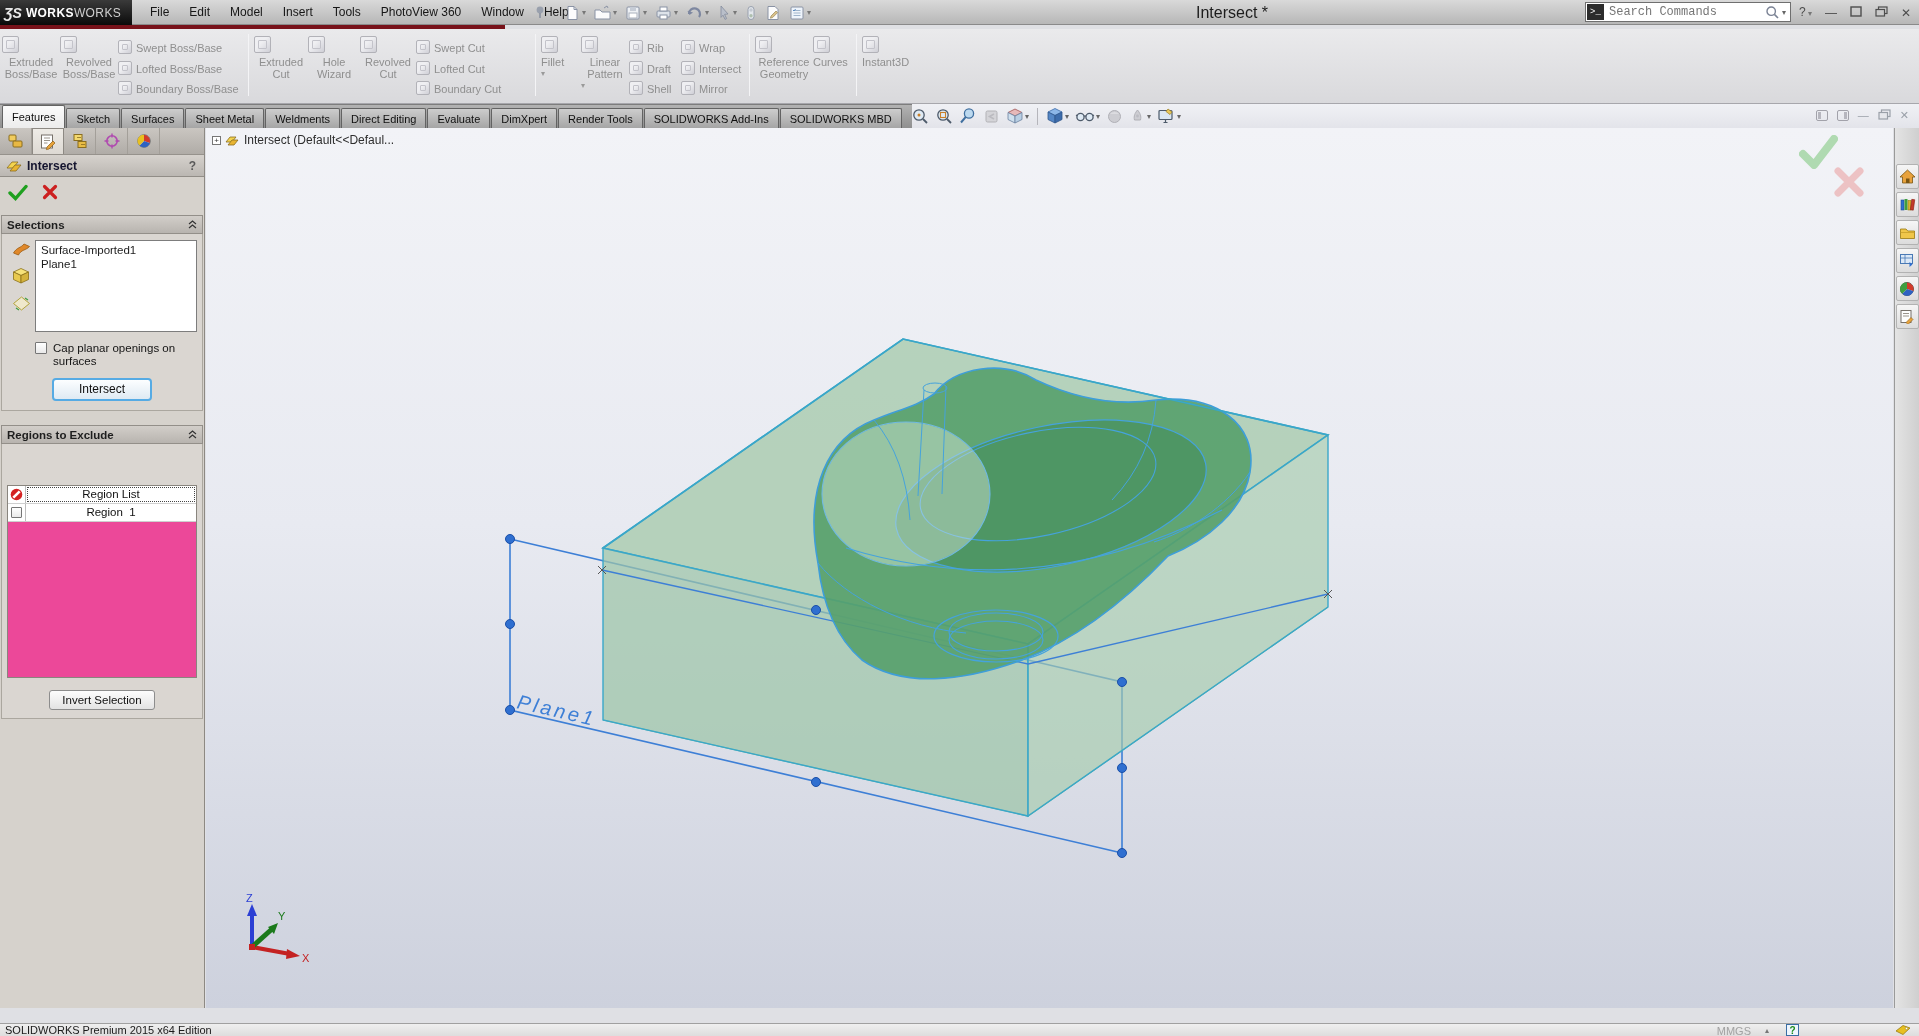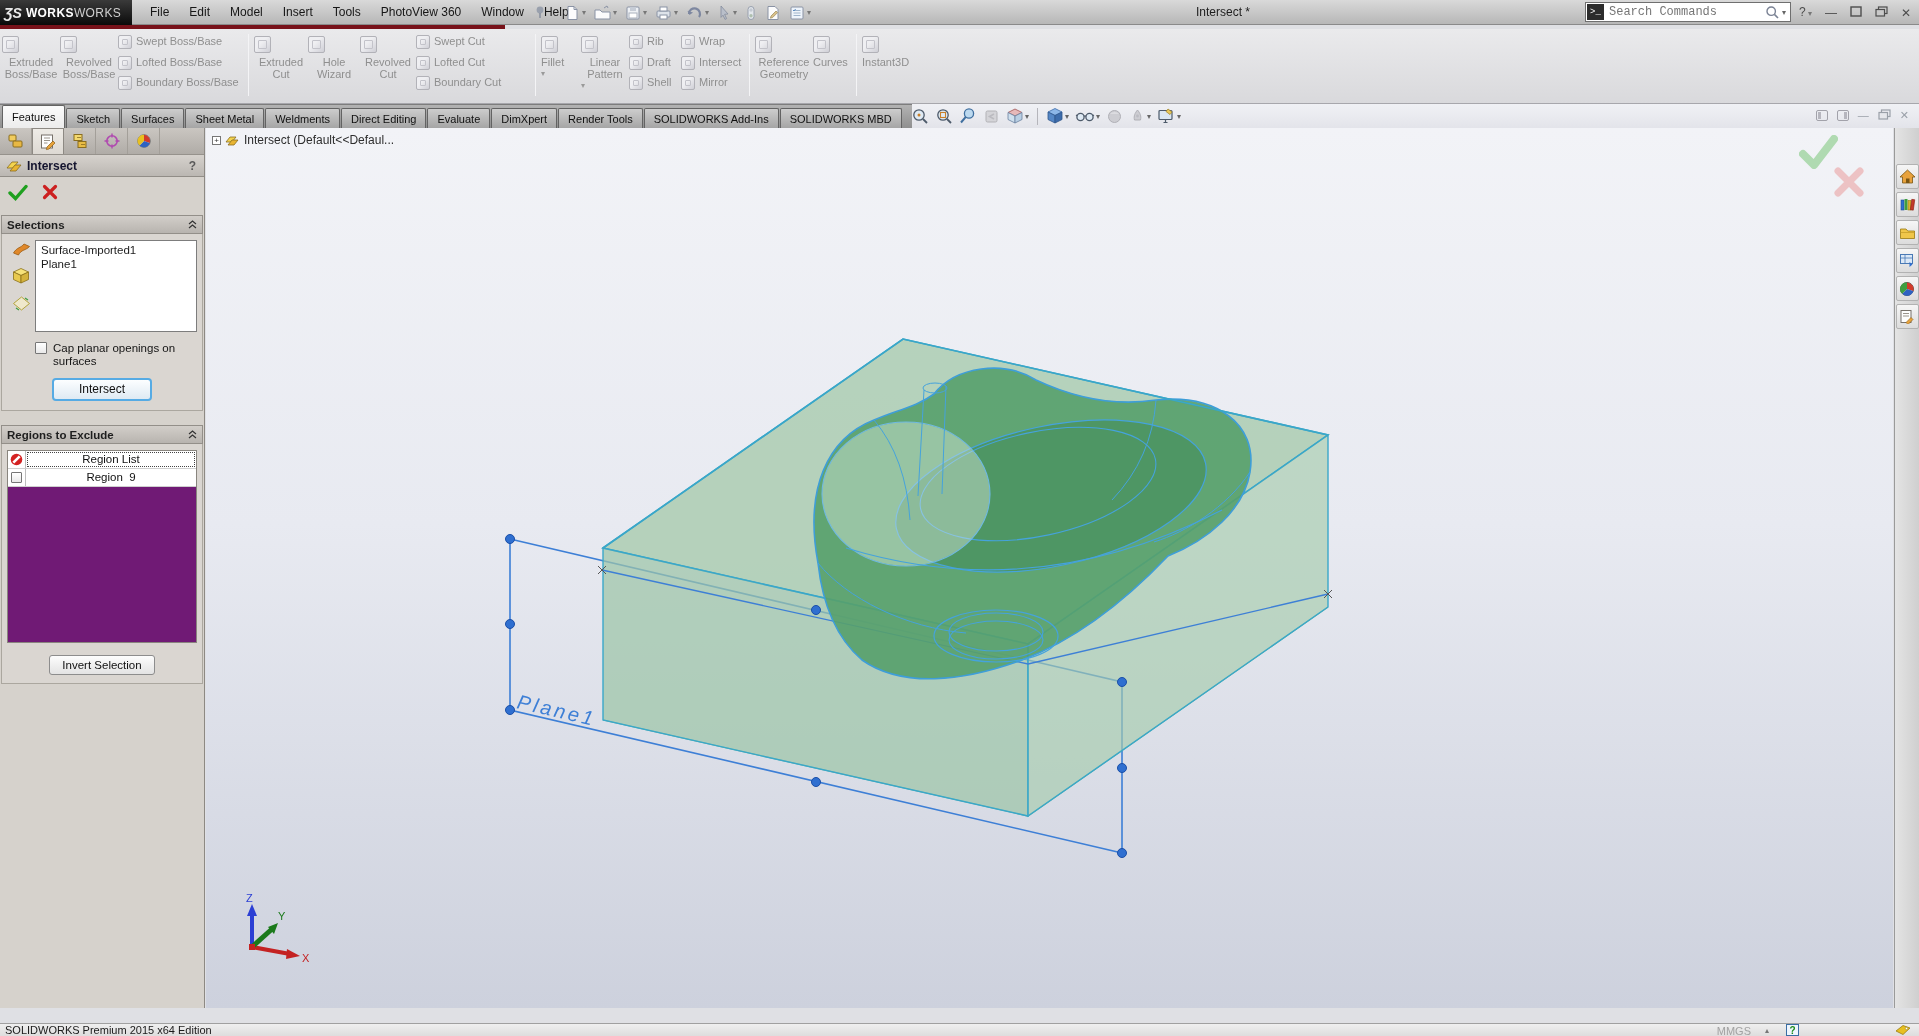--- a/index.html
+++ b/index.html
@@ -13,42 +13,42 @@
     background:linear-gradient(#3a3a3a,#0a0a0a); color:#fff; display:flex; align-items:center; padding-left:4px; }
   .logo-mark { font-style:italic; font-weight:bold; font-size:14px; color:#e9e9e9; margin-right:4px; }
   .logo-solid { font-weight:bold; font-size:12px; letter-spacing:.4px; }
   .logo-works { font-weight:normal; font-size:12px; color:#cfcfcf; letter-spacing:.4px; }
   .menus { position:absolute; left:140px; top:0; height:25px; display:flex; }
   .menu-item { padding:0 10px; line-height:25px; font-size:12px; color:#161616; cursor:default; }
   .pin-wrap { position:absolute; left:534px; top:5px; }
   .qat { position:absolute; left:560px; top:1px; height:23px; display:flex; align-items:center; }
   .qat-btn { display:flex; align-items:center; padding:0 4px; height:22px; }
   .qat-arrow { font-size:8px; color:#777; margin-left:2px; }
-  .win-title { position:absolute; left:1196px; top:0; line-height:25px; font-size:12px; color:#1d1d1d; }
+  .win-title { position:absolute; left:1196px; top:0; line-height:25px; font-size:16px; color:#1d1d1d; }
   .searchbox { position:absolute; left:1585px; top:2px; width:206px; height:20px; background:#fff;
     border:1px solid #6f6f6f; display:flex; align-items:center; }
   .search-prompt { width:17px; height:16px; margin:1px; background:#2c2c2c; color:#fff; font-size:9px;
     display:flex; align-items:center; justify-content:center; font-family:"Liberation Mono",monospace; }
   .searchbox input { border:none; outline:none; flex:1; font-size:12px; padding:0 4px; color:#444;
     font-family:Liberation Mono, monospace; background:transparent; }
   .search-arrow { font-size:8px; color:#666; padding:0 4px 0 2px; }
   .winctl { position:absolute; right:8px; top:0; height:25px; display:flex; align-items:center; gap:13px; }
   .wbtn { color:#4d4d4d; font-size:12px; line-height:12px; }
   .redline { position:absolute; top:25px; left:0; width:505px; height:4px; background:#77121a; }
 
   
   .ribbon { position:absolute; top:29px; left:0; width:1919px; height:75px;
     background:linear-gradient(#eaeaec,#d9d9dc); border-bottom:1px solid #a7a7ac; }
   .rgroup { position:absolute; top:4px; height:66px; display:flex; align-items:flex-start; }
   .rsep { position:absolute; top:5px; width:1px; height:62px; background:#bdbdc2; border-right:1px solid #f4f4f6; }
   .rbig { display:flex; flex-direction:column; align-items:flex-start; padding-top:3px; color:#8f8f8f; cursor:default; }
   .rbig .rlab { font-size:11px; line-height:12px; text-align:center; margin-top:3px; }
   .rarrow { font-size:8px; color:#9a9a9a; margin-top:1px; }
   .rstack { display:flex; flex-direction:column; justify-content:space-between; height:62px; padding-top:2px; }
-  .srow { display:flex; align-items:flex-start; gap:4px; height:19px; color:#8f8f8f; }
+  .srow { display:flex; align-items:flex-end; gap:4px; height:19px; color:#8f8f8f; }
   .srow .rlab1 { font-size:11px; white-space:nowrap; }
   .ric { width:17px; height:17px; border:1px solid #b2b2b8; border-radius:2px;
     background:linear-gradient(135deg,#efeff2 40%,#cfcfd6); position:relative; flex:none; }
   .ric::after { content:""; position:absolute; left:3px; top:3px; right:3px; bottom:3px;
     border:1px solid #c3c3ca; border-radius:1px; }
   .ric.s { width:14px; height:14px; }
 
   
   .tabstrip { position:absolute; top:104px; left:0; width:1919px; height:24px;
     background:linear-gradient(#f0f1f5,#e3e4ea); }
@@ -89,21 +89,21 @@
   .selicons { width:28px; display:flex; flex-direction:column; gap:11px; align-items:center; padding-top:1px; }
   .sellist { flex:1; height:92px; background:#fff; border:1px solid #7d7d7d; font-size:11.5px;
     color:#1c1c1c; padding:2px 5px; line-height:14px; overflow:hidden; }
   .capbox { display:flex; margin:10px 0 0 28px; gap:6px; font-size:11.5px; color:#141414; align-items:flex-start; line-height:13px; }
   .cb { width:12px; height:12px; border:1px solid #767676; background:linear-gradient(#ffffff,#e9e9e9);
     border-radius:1px; flex:none; position:relative; }
   .cb.checked { color:#2a62c8; font-size:11px; line-height:11px; text-align:center; font-weight:bold; }
   .btn-intersect { display:block; margin:10px auto 3px; width:100px; height:23px; border:2px solid #56abe4;
     border-radius:4px; background:linear-gradient(#fcfeff,#dfeaf3); font-size:12px; color:#101010;
     text-align:center; line-height:19px; }
-  .reglist { border:1px solid #89857e; background:#701a75; height:193px; }
+  .reglist { border:1px solid #89857e; background:#ec4899; height:193px;margin-top:35px; }
   .regrow { display:flex; height:18px; background:#fff; border-bottom:1px solid #cfcfcf; }
   .regicon-cell { width:18px; border-right:1px solid #bdbdbd; display:flex; align-items:center; justify-content:center; }
   .regtext { flex:1; text-align:center; font-size:11.5px; line-height:17px; color:#111; white-space:pre; }
   .regtext.focus { outline:1px dotted #444; outline-offset:-2px; }
   .btn-std { display:block; margin:12px auto 2px; width:106px; height:20px; border:1px solid #8d8d8d;
     border-radius:3px; background:linear-gradient(#fdfdfd,#e3e3e3); font-size:11.5px; line-height:18px;
     text-align:center; color:#101010; }
   .optrow { display:flex; gap:6px; align-items:center; height:22px; font-size:11.5px; color:#101010; }
   .chev { margin-left:auto; }
   .splitter { position:absolute; left:206px; top:533px; width:13px; height:58px;
@@ -589,21 +589,21 @@
                   <circle cx="6.5" cy="6.5" r="5.8" fill="#d42222"></circle>
                   <rect x="2" y="5.2" width="9" height="2.6" fill="#fff" transform="rotate(-45 6.5 6.5)"></rect>
                 </svg>
               </span>
             <span class="regtext focus">Region List</span>
           </div>
           <div class="regrow">
             <span class="regicon-cell">
                 <span class="cb" style="width:11px;height:11px"></span>
               </span>
-            <span class="regtext">Region  9</span>
+            <span class="regtext">Region  1</span>
           </div>
         </div>
         <div class="btn-std">Invert Selection</div>
       </div>
     </div>
 
   </div>
 
   <div class="splitter">
     <span class="sp-arrow">◀</span>

